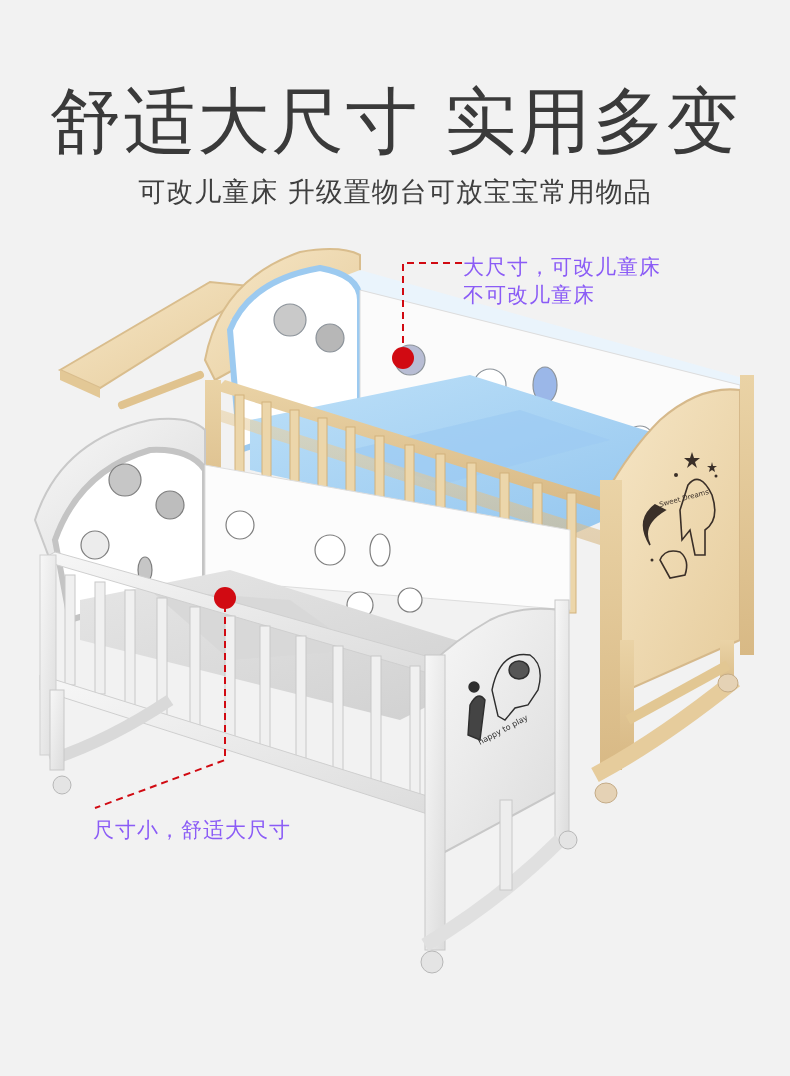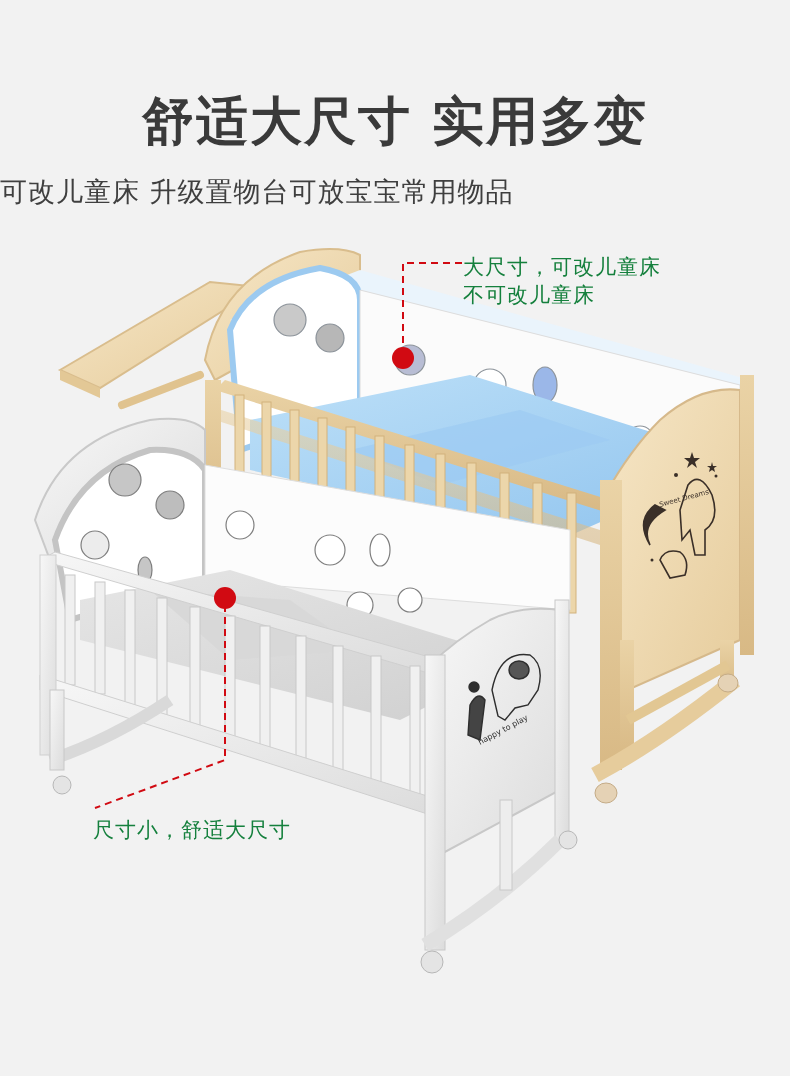--- a/index.html
+++ b/index.html
@@ -1,22 +1,22 @@
 <!DOCTYPE html>
 <html><head>
 <meta charset="utf-8">
 <style>
   * { margin: 0; padding: 0; box-sizing: border-box; }
   html, body { width: 790px; height: 1076px; overflow: hidden; }
   body { background: #f2f2f2; font-family: "DejaVu Sans", "Liberation Sans", sans-serif; position: relative; }
   .page { position: absolute; left: 0; top: 0; width: 790px; height: 1076px; background: #f2f2f2; }
-  .title { position: absolute; left: 0; width: 790px; top: 86px; text-align: center; font-size: 52px; color: #3a3a3a; font-weight: 700; letter-spacing: 2px; line-height: 70px; }
-  .subtitle { position: absolute; left: 0; width: 790px; top: 172px; text-align: left; font-size: 27px; color: #3f3f3f; letter-spacing: 1px; line-height: 40px; }
+  .title { position: absolute; left: 0; width: 790px; top: 86px; text-align: center; font-size: 72px; color: #3a3a3a; font-weight: 400; letter-spacing: 2px; line-height: 70px; }
+  .subtitle { position: absolute; left: 0; width: 790px; top: 172px; text-align: center; font-size: 27px; color: #3f3f3f; letter-spacing: 1px; line-height: 40px; }
   .scene { position: absolute; left: 0; top: 0; width: 790px; height: 1076px; }
-  .callout { position: absolute; color: #15803d; font-size: 21px; line-height: 28px; letter-spacing: 1px; }
+  .callout { position: absolute; color: #8b5cf6; font-size: 21px; line-height: 28px; letter-spacing: 1px; }
   .callout-big { left: 463px; top: 253px; }
   .callout-small { left: 93px; top: 816px; }
   .dot { position: absolute; width: 22px; height: 22px; border-radius: 50%; background: #d10a12; }
 </style>
 </head>
 <body>
 
 <div class="page">
 
   <div class="title">舒适大尺寸 实用多变</div>

